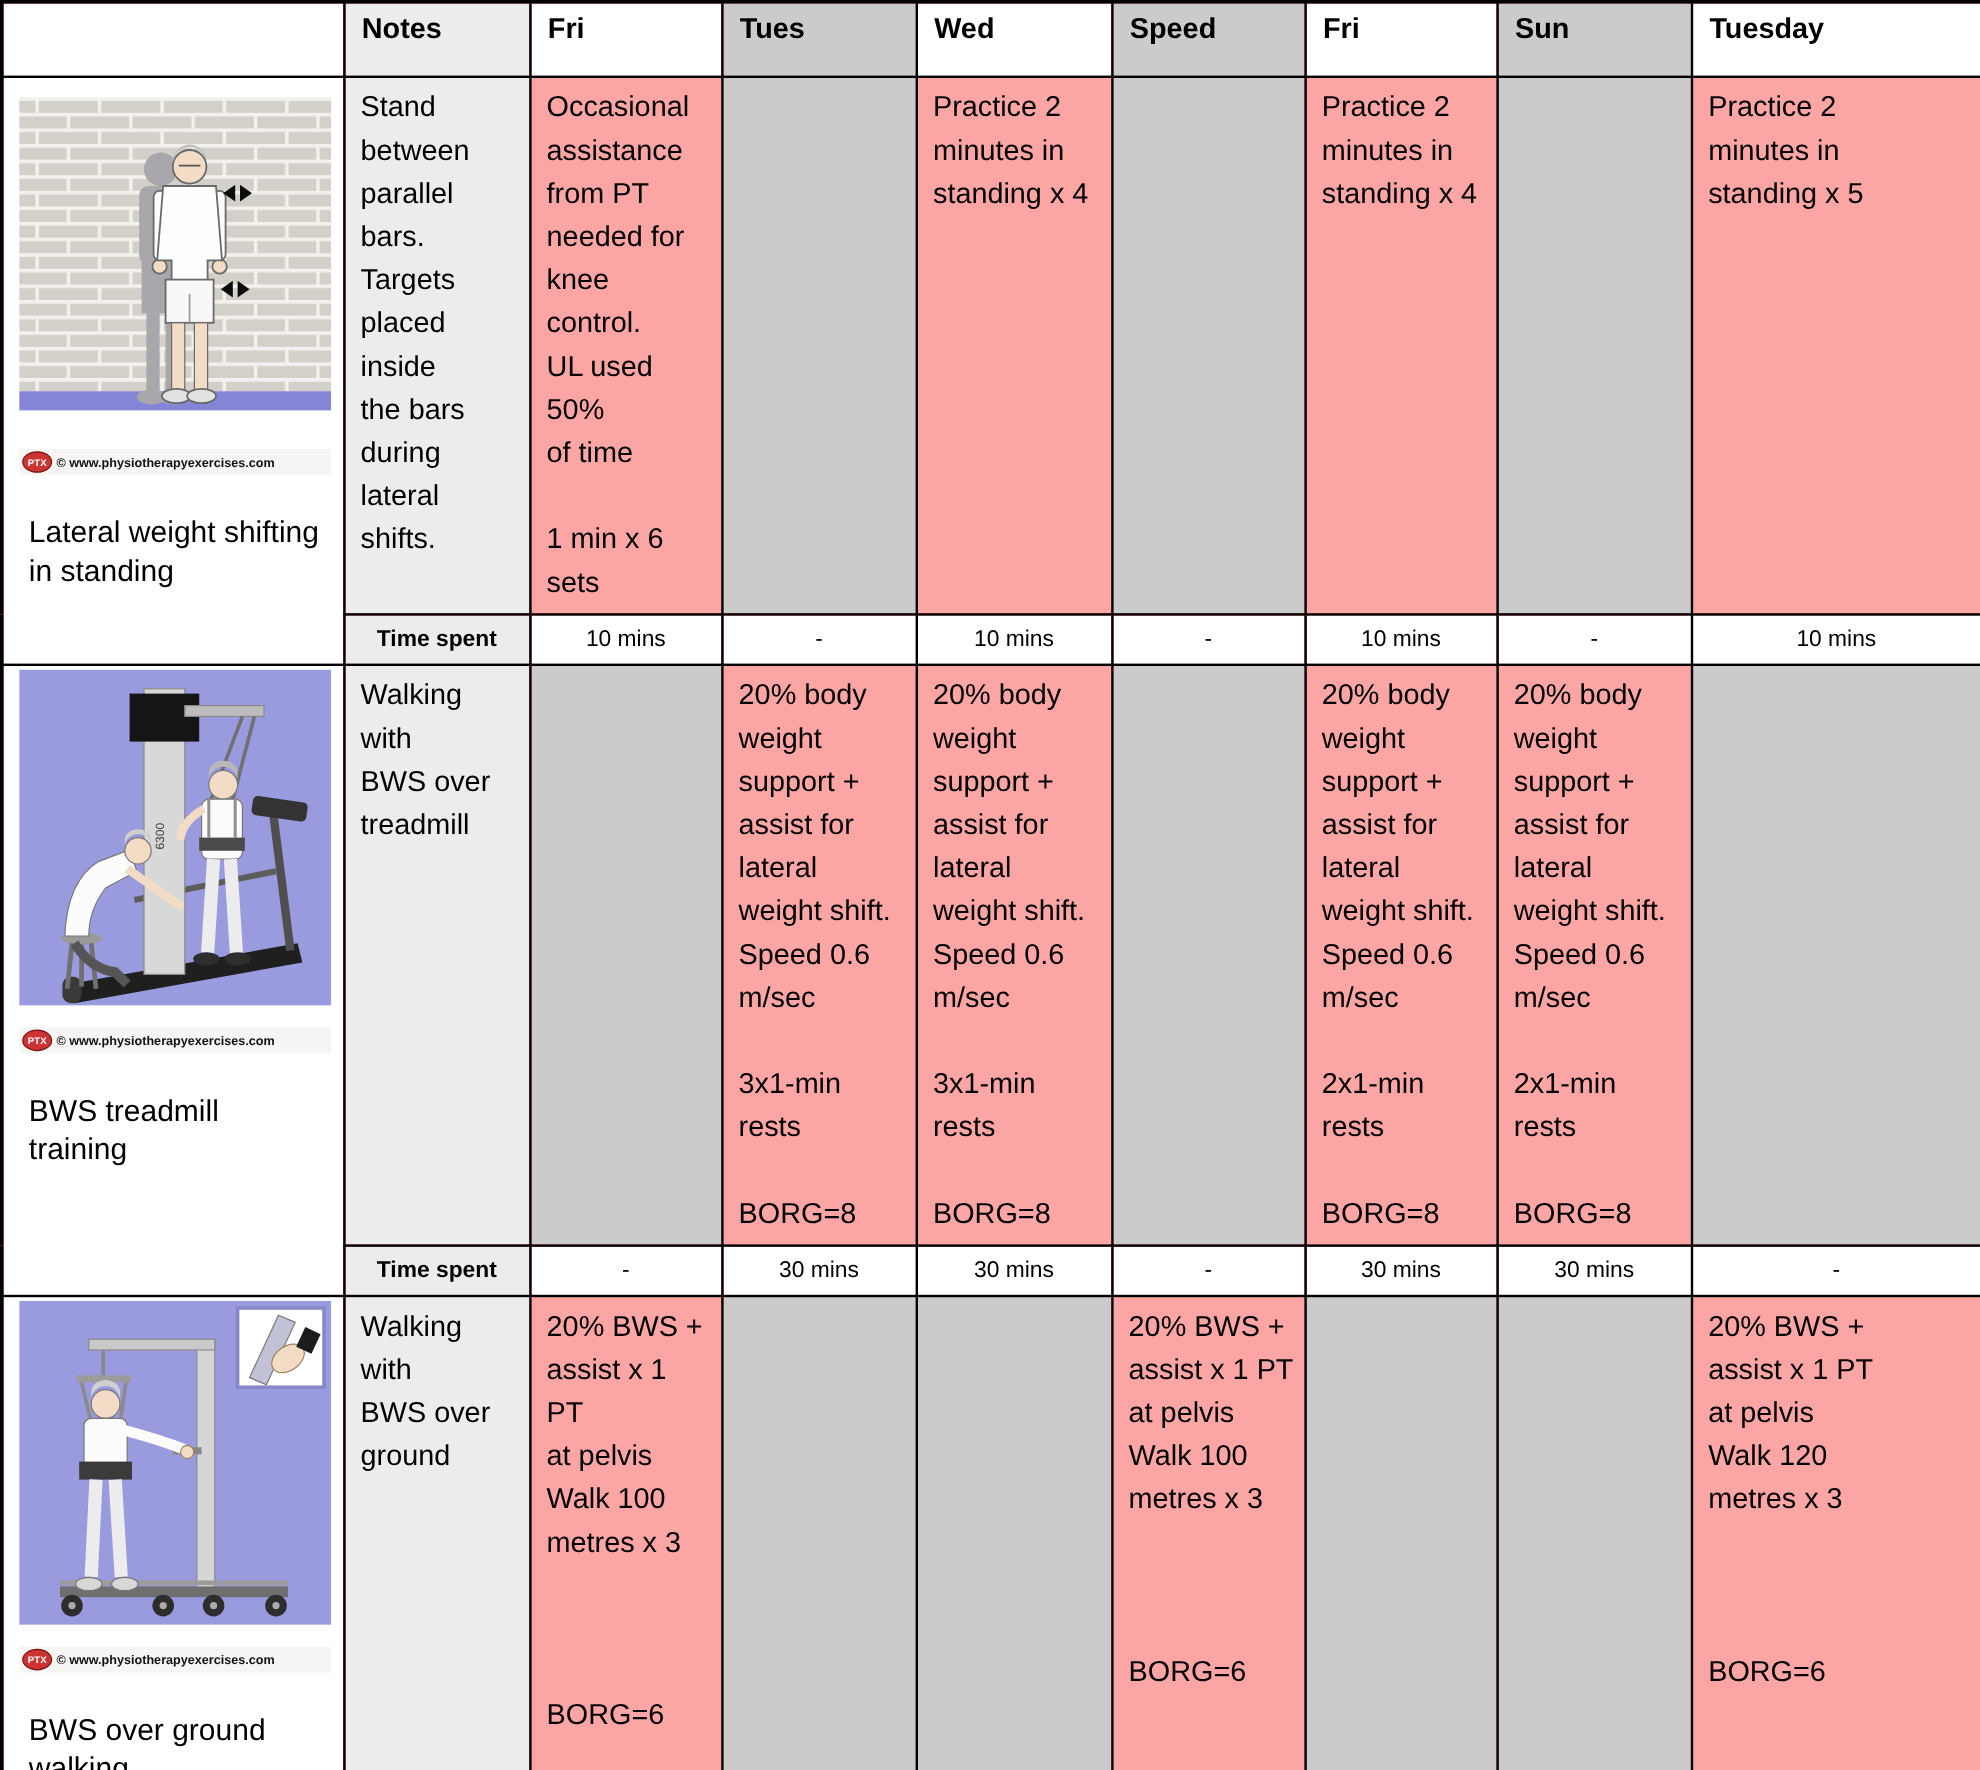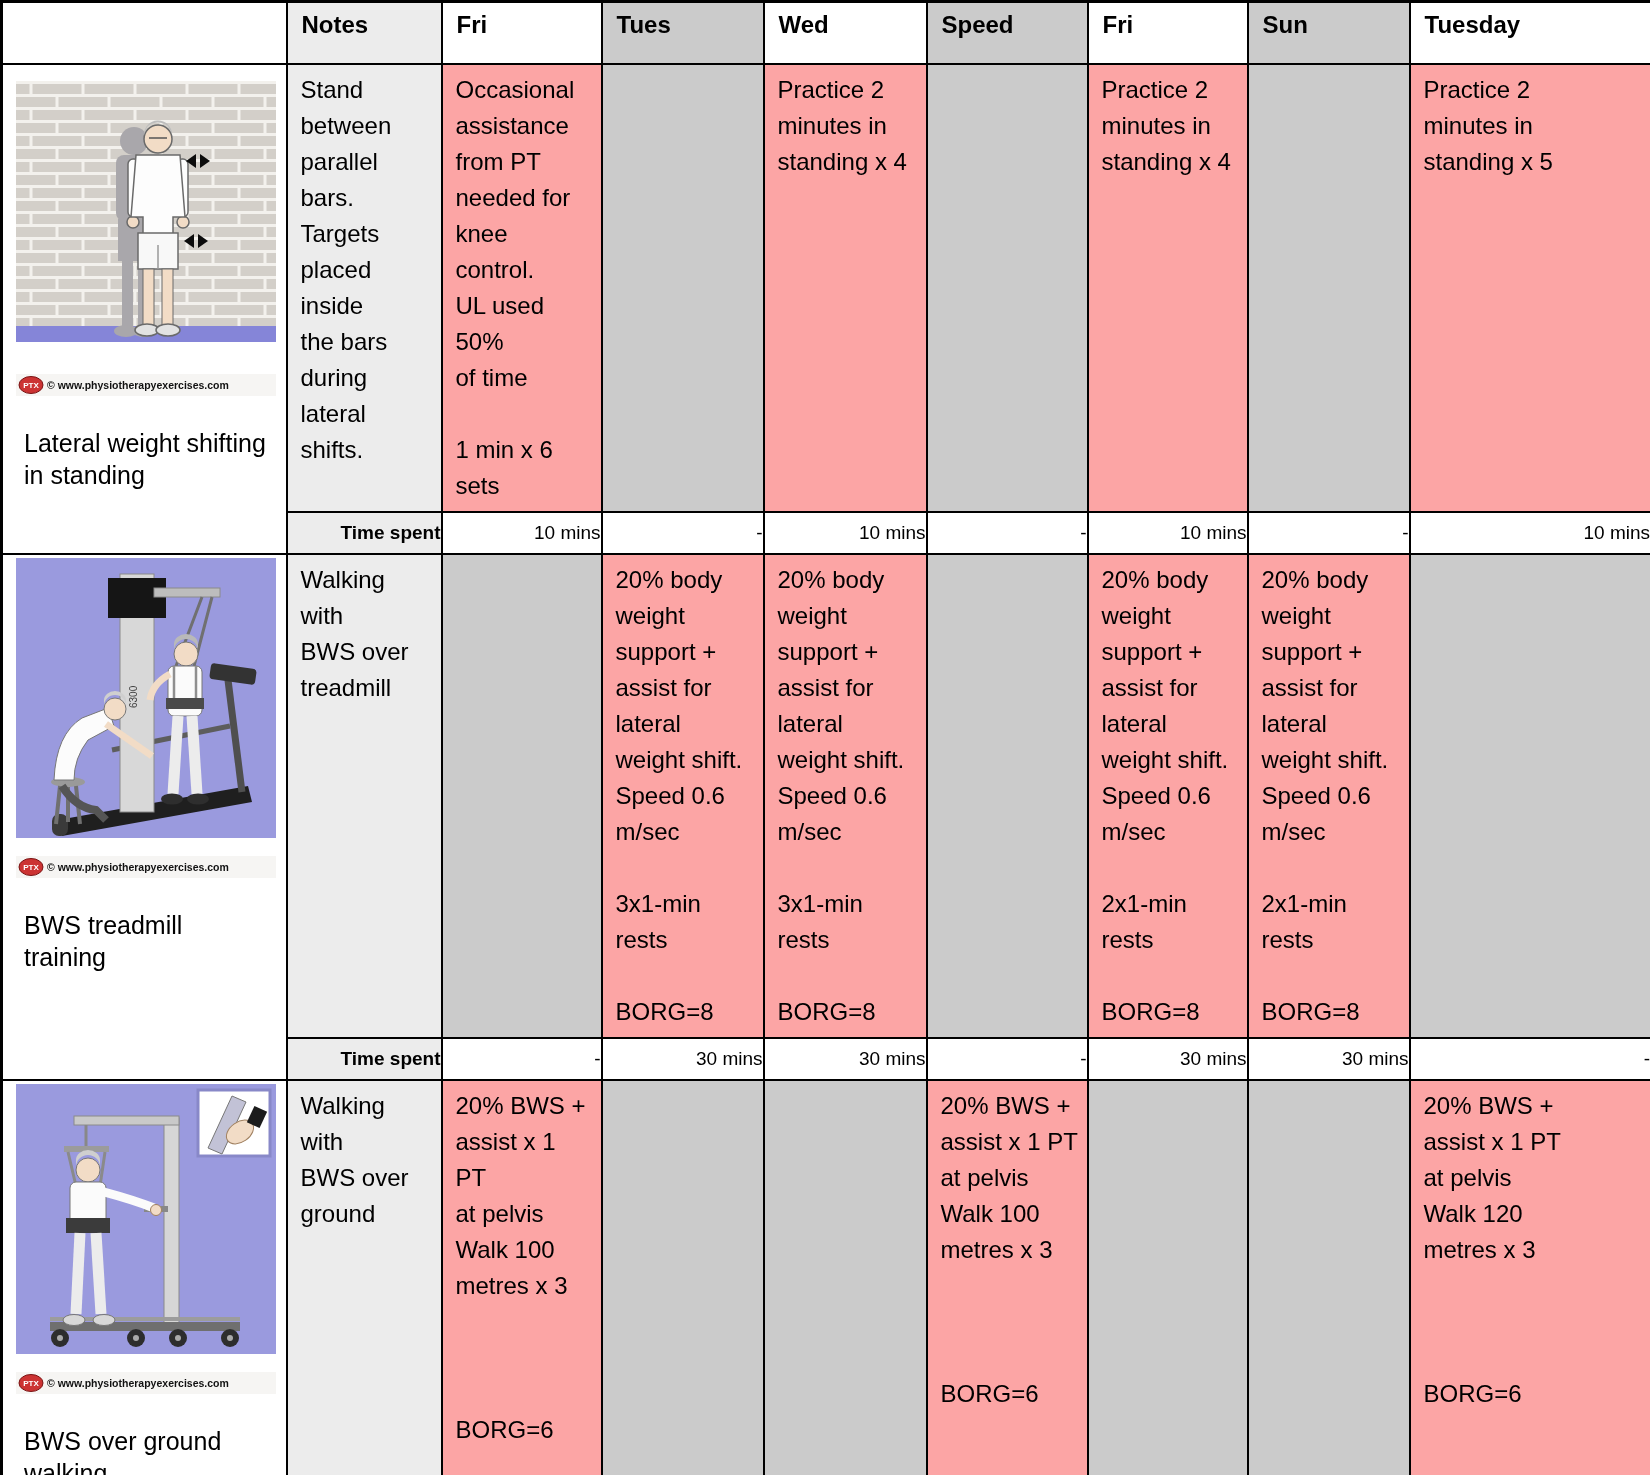--- a/index.html
+++ b/index.html
@@ -23,21 +23,21 @@
   tr.time-row { height:42px; }
   tr.time-row-last { height:45px; }
 
   .notes-bg { background:#ececec; }
   .shaded   { background:#cbcbcb; }
 
   .cell-text {
     font-size:24px; line-height:1.5; white-space:pre-line;
     padding:7px 8px 7px 13px;
   }
-  td.time-label, td.time-value { vertical-align:middle;text-align:right; }
+  td.time-label, td.time-value { vertical-align:middle; }
   .time-label { background:#ececec; text-align:center; font-weight:700; font-size:19px; }
   .time-value { background:#fff; text-align:center; font-weight:400; font-size:19px; }
 
   .exercise-cell { background:#fff; }
   .illus { margin:16px 0 0 13px; }
   .illus.tight { margin-top:3px; }
   .caption {
     font-size:25px; line-height:1.3;
     padding:27px 18px 0 21px;
   }

